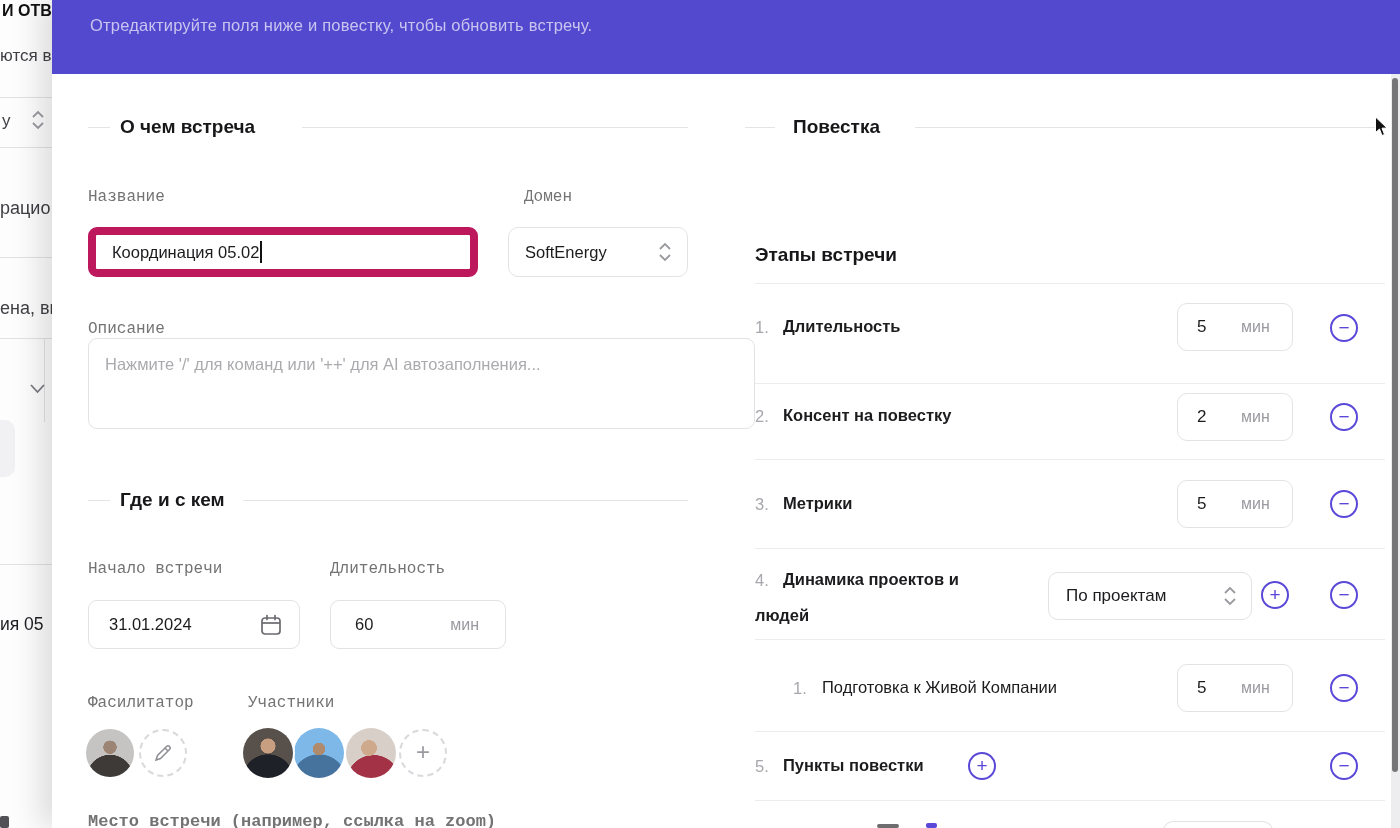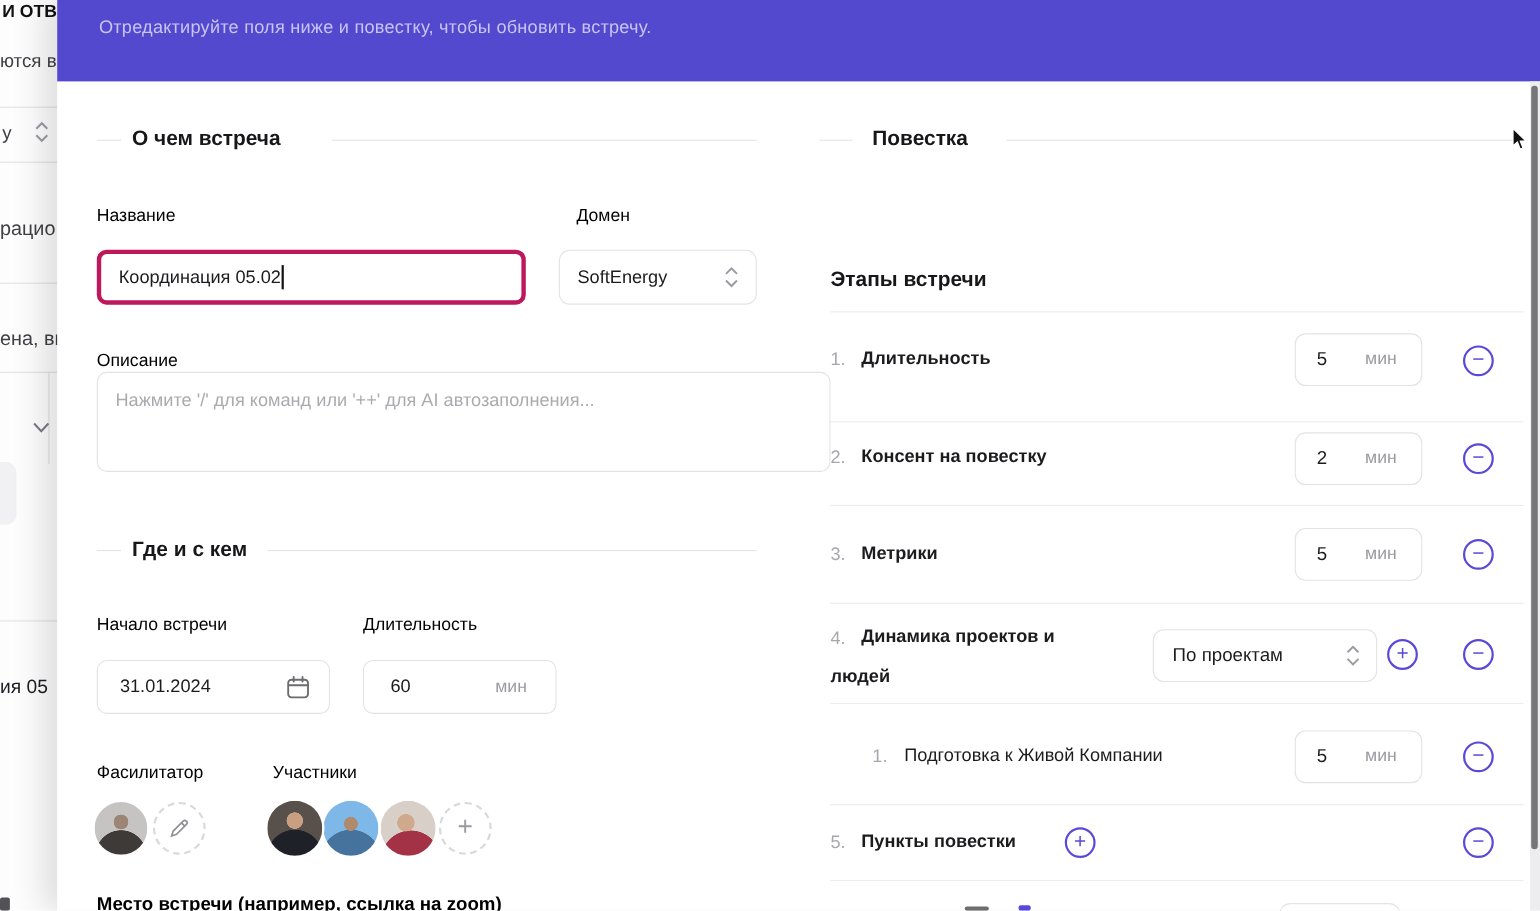--- a/index.html
+++ b/index.html
@@ -18,25 +18,25 @@
   .modal { position:absolute; left:52px; top:0; width:1348px; height:828px; background:#fff;
            box-shadow:-12px 0 28px rgba(0,0,0,.13); }
 
   .banner { position:absolute; left:52px; top:0; width:1348px; height:74px; background:#5349CE; }
   .banner-text { position:absolute; left:38px; top:16px; font-size:16.5px; color:#C9C4F0; letter-spacing:.2px; }
 
   
   .sec-title { position:absolute; font-size:19px; font-weight:700; color:#17171a; white-space:nowrap; }
   .rule { position:absolute; height:1px; background:#e4e4e7; }
 
-  .field-label { position:absolute; font-size:16px; font-weight:500; color:#000000; white-space:nowrap; }
+  .field-label { position:absolute; font-size:16px; font-weight:500; color:#737373; white-space:nowrap;font-family:Liberation Mono, monospace; }
 
   .input-box { position:absolute; background:#fff; border:1px solid #e3e3e6; border-radius:9px;
                display:flex; align-items:center; }
-  .input-box.focused { border:4px solid #be185d; }
+  .input-box.focused { border:8px solid #be185d; }
   .input-text { font-size:16.5px; color:#1c1c1f; white-space:nowrap; }
   .caret { display:inline-block; width:1.5px; height:22px; background:#111; margin-left:1px; vertical-align:-5px; }
   .placeholder { color:#ababaf; font-size:16.5px; }
   .unit { color:#9a9aa0; font-size:16px; }
 
   
   .avatar { position:absolute; border-radius:50%; box-shadow:0 0 0 2px #fff; }
   .dashed-circle { position:absolute; border:2px dashed #d9d9dd; border-radius:50%; background:#fff;
                    display:flex; align-items:center; justify-content:center; color:#9a9aa0; }
 

